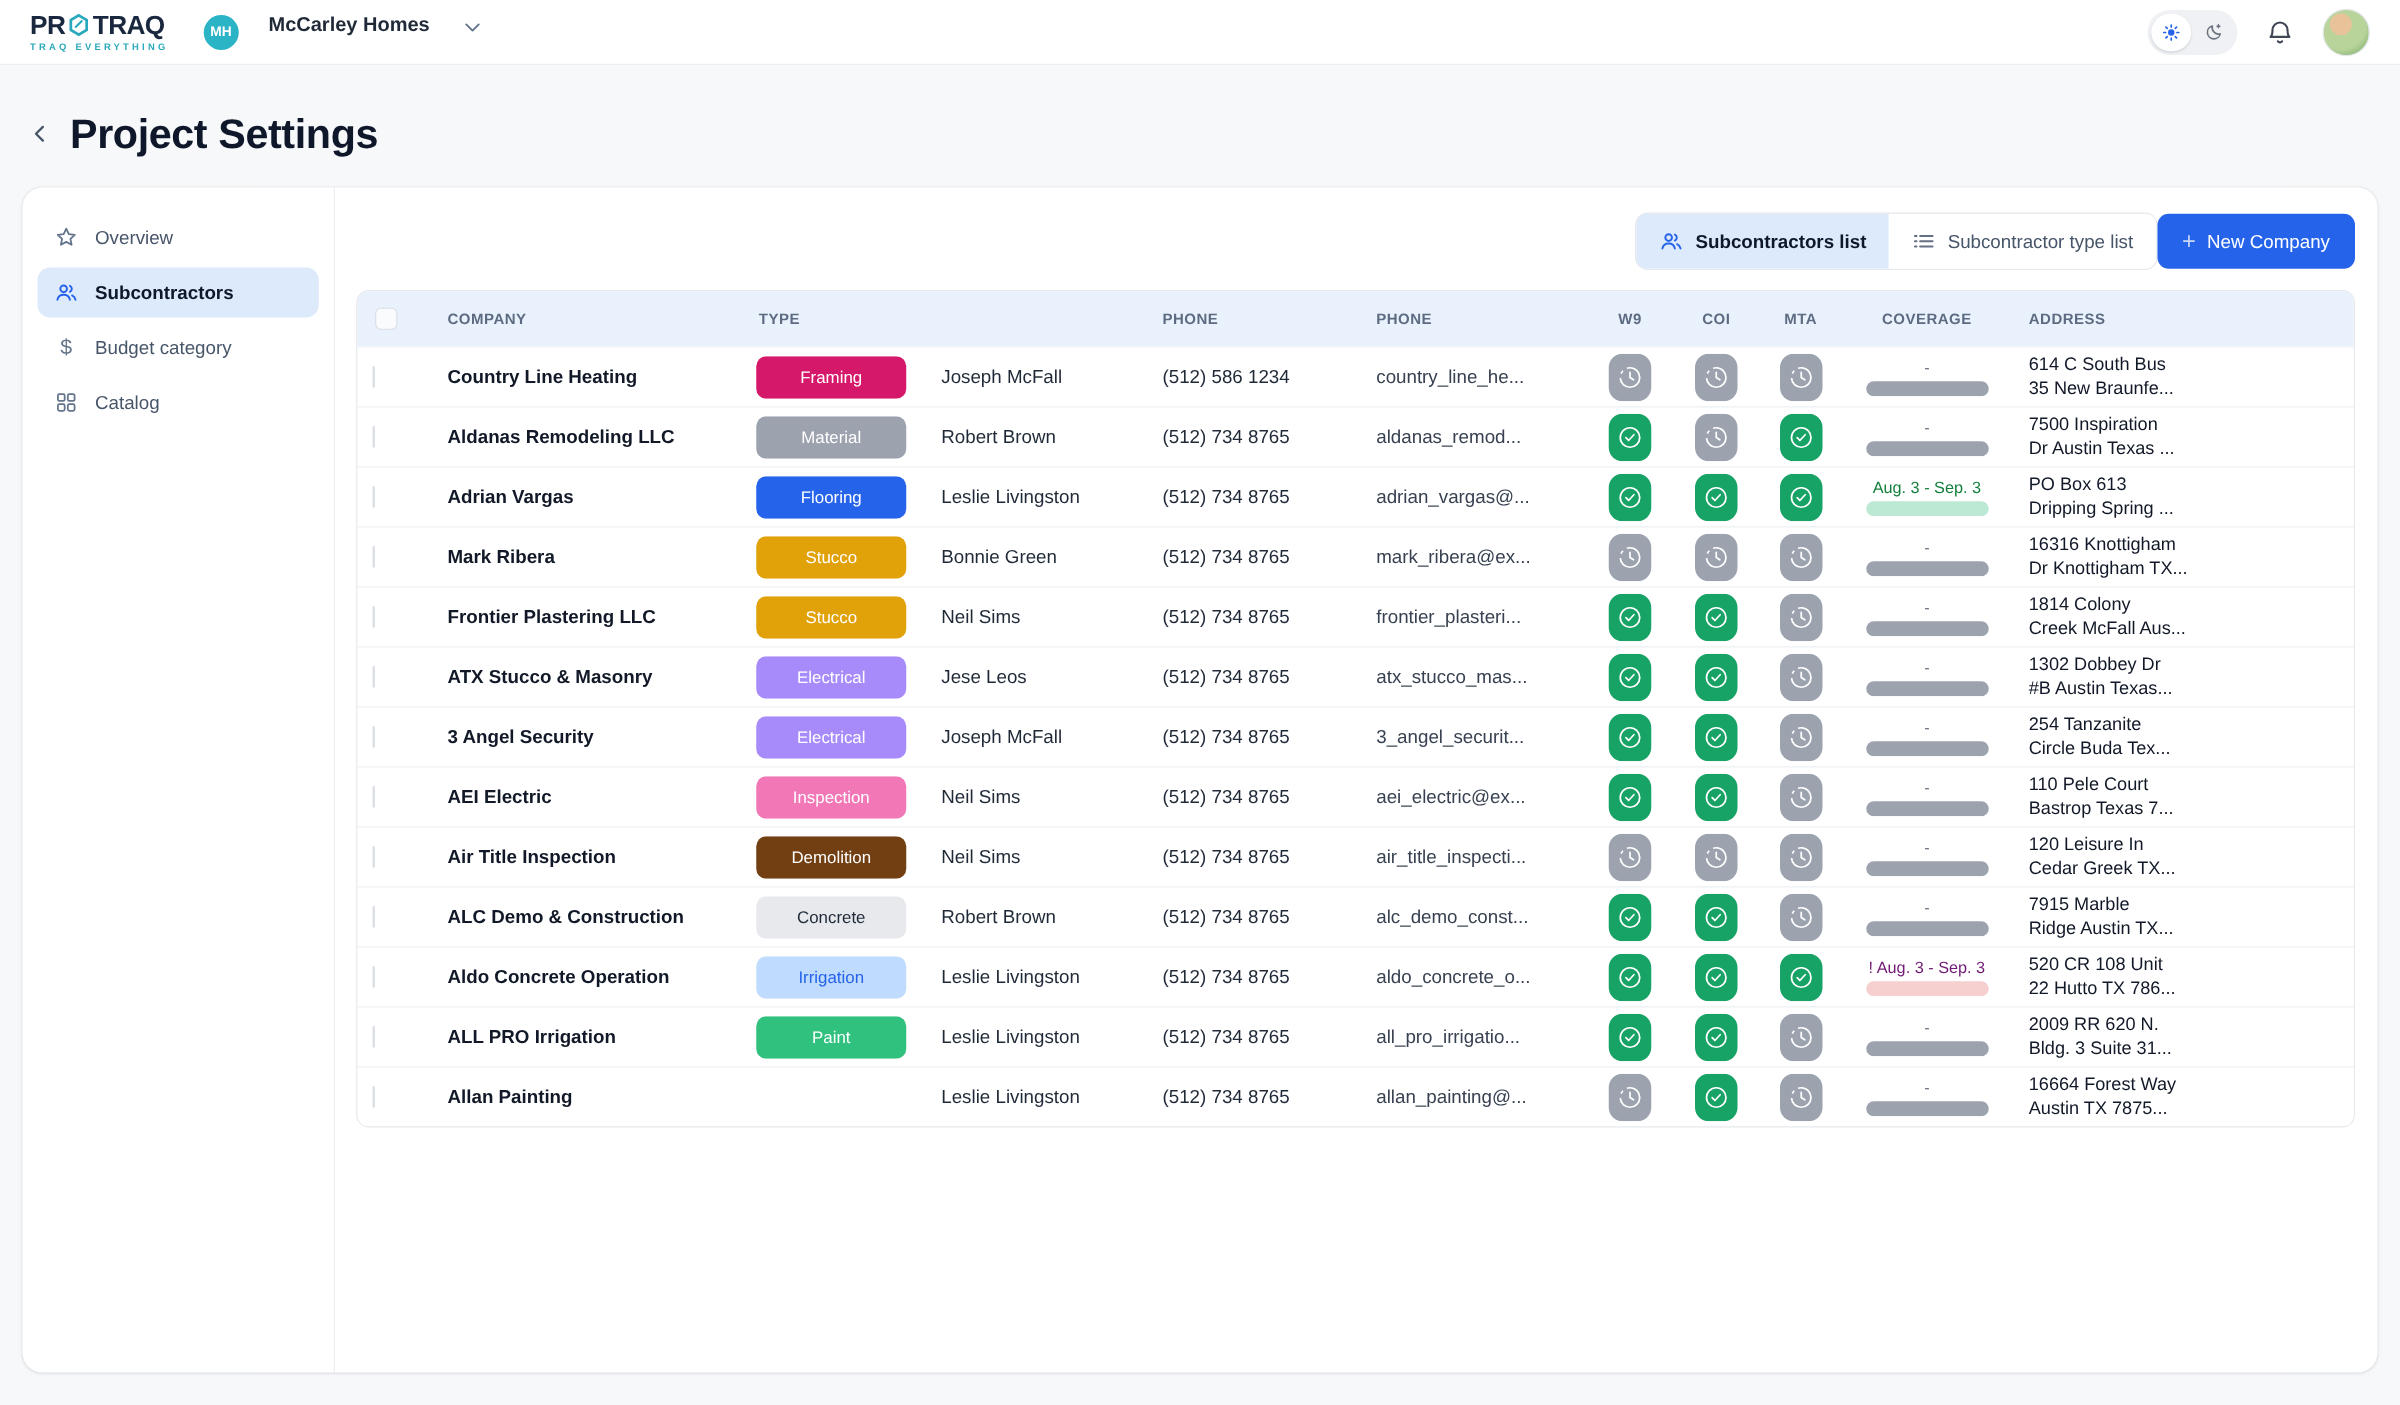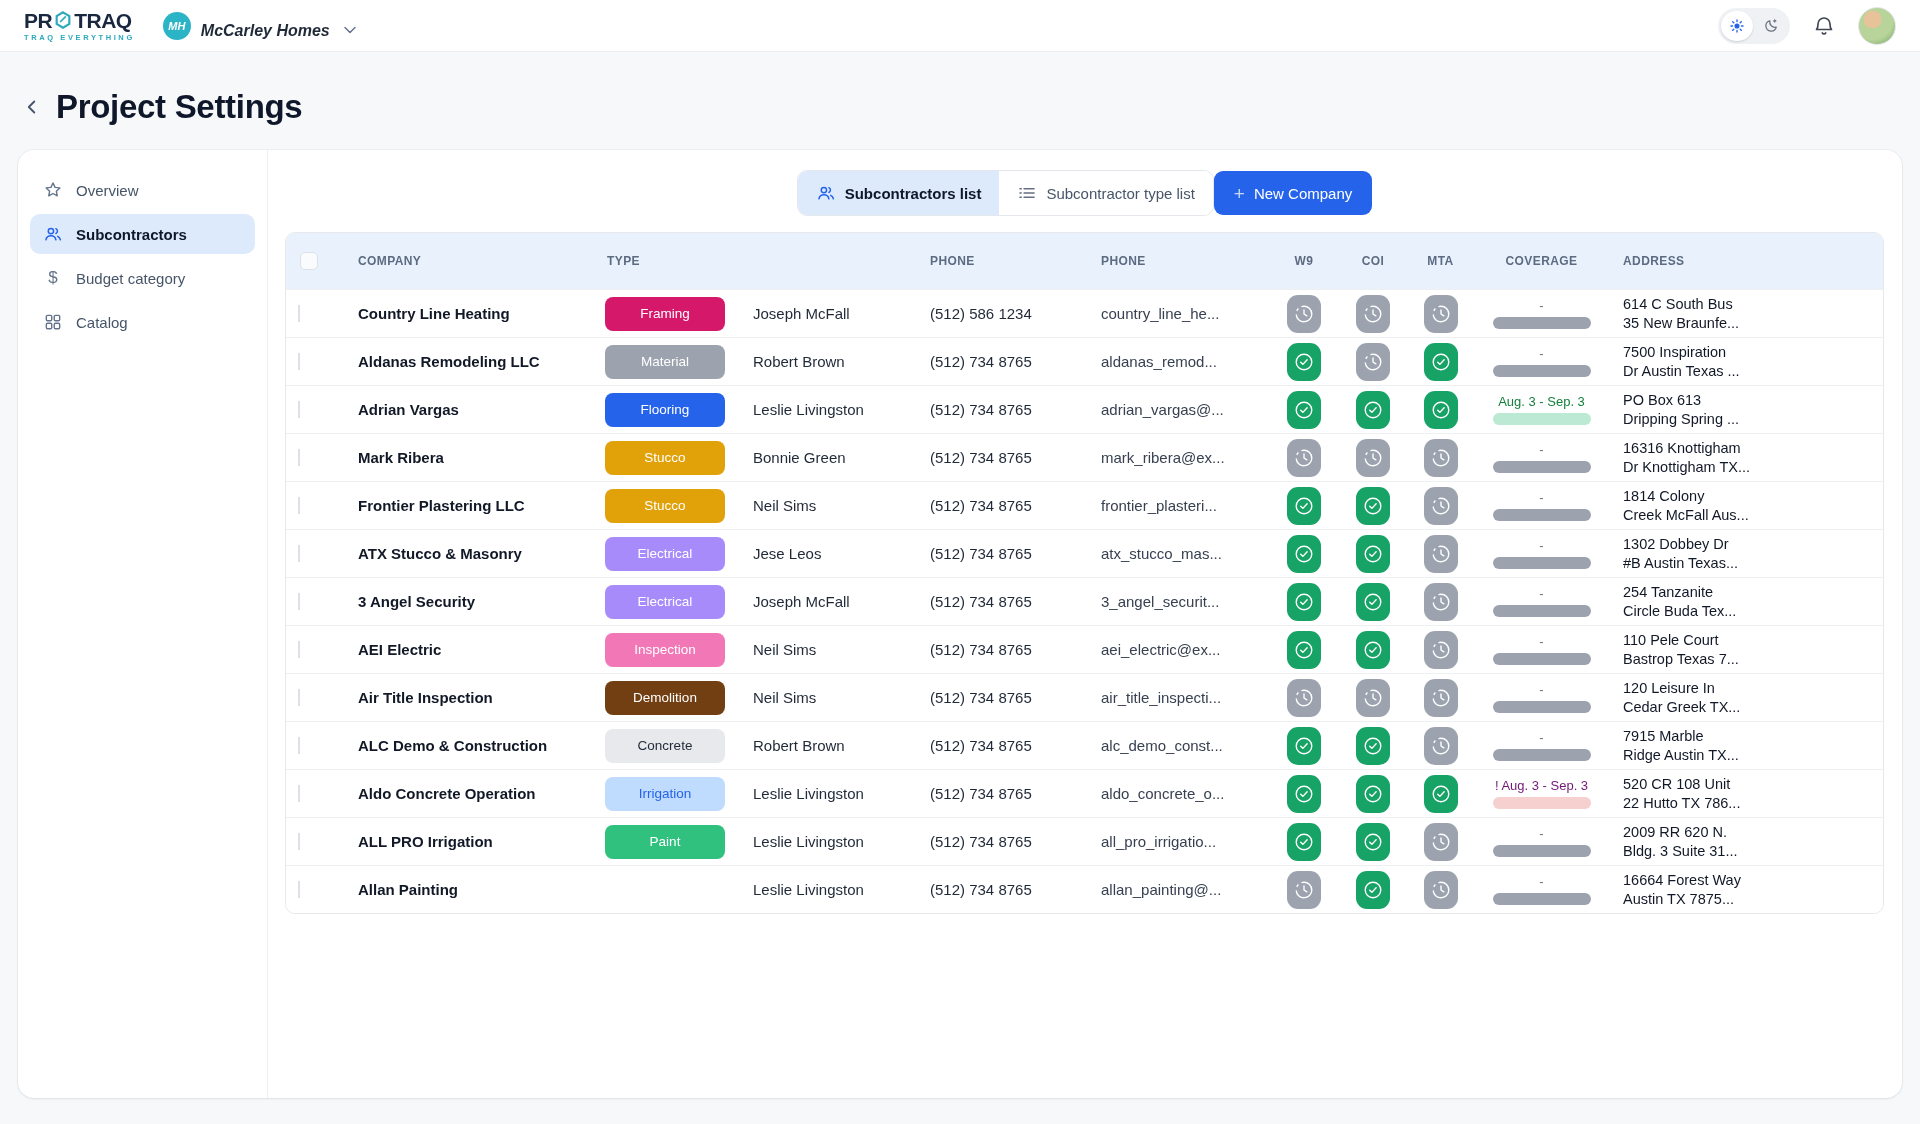--- a/index.html
+++ b/index.html
@@ -7,21 +7,21 @@
   body { font-family:"Liberation Sans", sans-serif; background:#F7F8FA; color:#111827; }
 
   
   .navbar { height:52px; background:#fff; border-bottom:1px solid #EDEFF2;
             display:flex; align-items:center; padding:0 24px; gap:28px; }
   .logo { display:flex; flex-direction:column; line-height:1; cursor:default; }
   .logo-row { display:flex; align-items:flex-start; font-weight:800; font-size:21px;
               letter-spacing:-0.5px; color:#19273F; }
   .logo-hex { width:20px; height:20px; margin:0 1px; }
   .logo-tag { font-size:7.5px; font-weight:700; letter-spacing:2.6px; color:#2BA9BC; margin-top:3px; }
-  .ws { display:flex; align-items:flex-end; gap:10px; cursor:pointer;font-style:italic; }
+  .ws { display:flex; align-items:flex-start; gap:24px; cursor:pointer; }
   .ws-avatar { width:28px; height:28px; border-radius:50%; background:#2BB3C6; color:#fff;
                font-size:11px; font-weight:700; display:flex; align-items:center; justify-content:center; }
   .ws-name { font-size:16px; font-weight:600; color:#1F2937; }
   .nav-right { margin-left:auto; display:flex; align-items:center; gap:22px; }
   .theme-toggle { background:#EFF1F4; border-radius:20px; height:36px; display:flex;
                   align-items:center; padding:3px; gap:2px; }
   .theme-opt { width:32px; height:30px; border-radius:16px; display:flex; align-items:center;
                justify-content:center; cursor:pointer; }
   .theme-opt.active { background:#fff; box-shadow:0 1px 2px rgba(16,24,40,.15); }
   .bell { width:24px; height:24px; cursor:pointer; }
@@ -39,37 +39,37 @@
           box-shadow:0 1px 3px rgba(16,24,40,.08), 0 0 0 1px #F0F1F4; display:flex; overflow:hidden; }
   .side { width:250px; border-right:1px solid #EDEFF2; padding:20px 12px; flex-shrink:0; }
   .side-item { display:flex; align-items:center; gap:12px; height:40px; padding:0 12px;
                border-radius:10px; font-size:15px; color:#475569; cursor:pointer; margin-bottom:4px; }
   .side-item .s-icon { width:22px; height:22px; display:flex; align-items:center; justify-content:center; color:#64748B; }
   .side-item.active { background:#DCEAFB; color:#0F172A; font-weight:600; }
   .side-item.active .s-icon { color:#2563EB; }
   .dollar-glyph { font-size:17px; font-weight:400; }
 
   .content { flex:1; padding:20px 18px 0 17px; min-width:0; }
-  .content-top { display:flex; align-items:center; justify-content:center; }
+  .content-top { display:flex; align-items:center; justify-content:flex-end; }
   .tabgroup { display:flex; border:1px solid #E4E7EC; border-radius:10px; overflow:hidden; background:#fff; }
   .tab { display:flex; align-items:center; gap:9px; height:44px; padding:0 18px; font-size:15px;
          color:#475569; cursor:pointer; background:#fff; }
   .tab .t-icon { width:20px; height:20px; color:#667085; display:flex; align-items:center; justify-content:center; }
   .tab.active { background:#DCEAFB; color:#0F172A; font-weight:600; }
   .tab.active .t-icon { color:#2563EB; }
   .btn-primary { display:flex; align-items:center; gap:9px; height:44px; padding:0 20px;
                  background:#2563EB; color:#fff; border:none; border-radius:9px; font-size:15px;
                  font-weight:500; cursor:pointer; font-family:inherit; }
   .btn-primary .plus { font-size:19px; font-weight:400; color:#C8D6F8; line-height:1; }
 
   
   .table { margin-top:16px; border:1px solid #E6E8EC; border-radius:10px; overflow:hidden; }
   .grid-row { display:grid; grid-template-columns:58px 249px 146px 177px 171px 182px 70px 68px 67px 135px 1fr;
               align-items:center; }
-  .thead { background:#E9F2FC; height:56px; }
+  .thead { background:#E9F2FC; height:44px; }
   .thead .hcell { font-size:12px; font-weight:600; color:#5D6B82; letter-spacing:.4px; padding-left:14px; }
   .thead .hcell.center { padding-left:0; text-align:center; }
   .trow { height:48px; border-top:1px solid #EDEFF1; background:#fff; cursor:pointer; }
   .cell { min-width:0; padding-left:14px; font-size:15px; color:#1F2937; white-space:nowrap;
           overflow:hidden; text-overflow:ellipsis; }
   .cell.c-center { padding-left:0; display:flex; justify-content:center; }
   .checkbox { width:18px; height:18px; border-radius:5px; border:1px solid #DDE1E7; background:#FAFBFC;
               margin-left:12px; cursor:pointer; }
   .company { font-weight:700; color:#111827; }
   .badge { margin:0 14px 0 12px; height:34px; border-radius:8px; display:flex; align-items:center;

